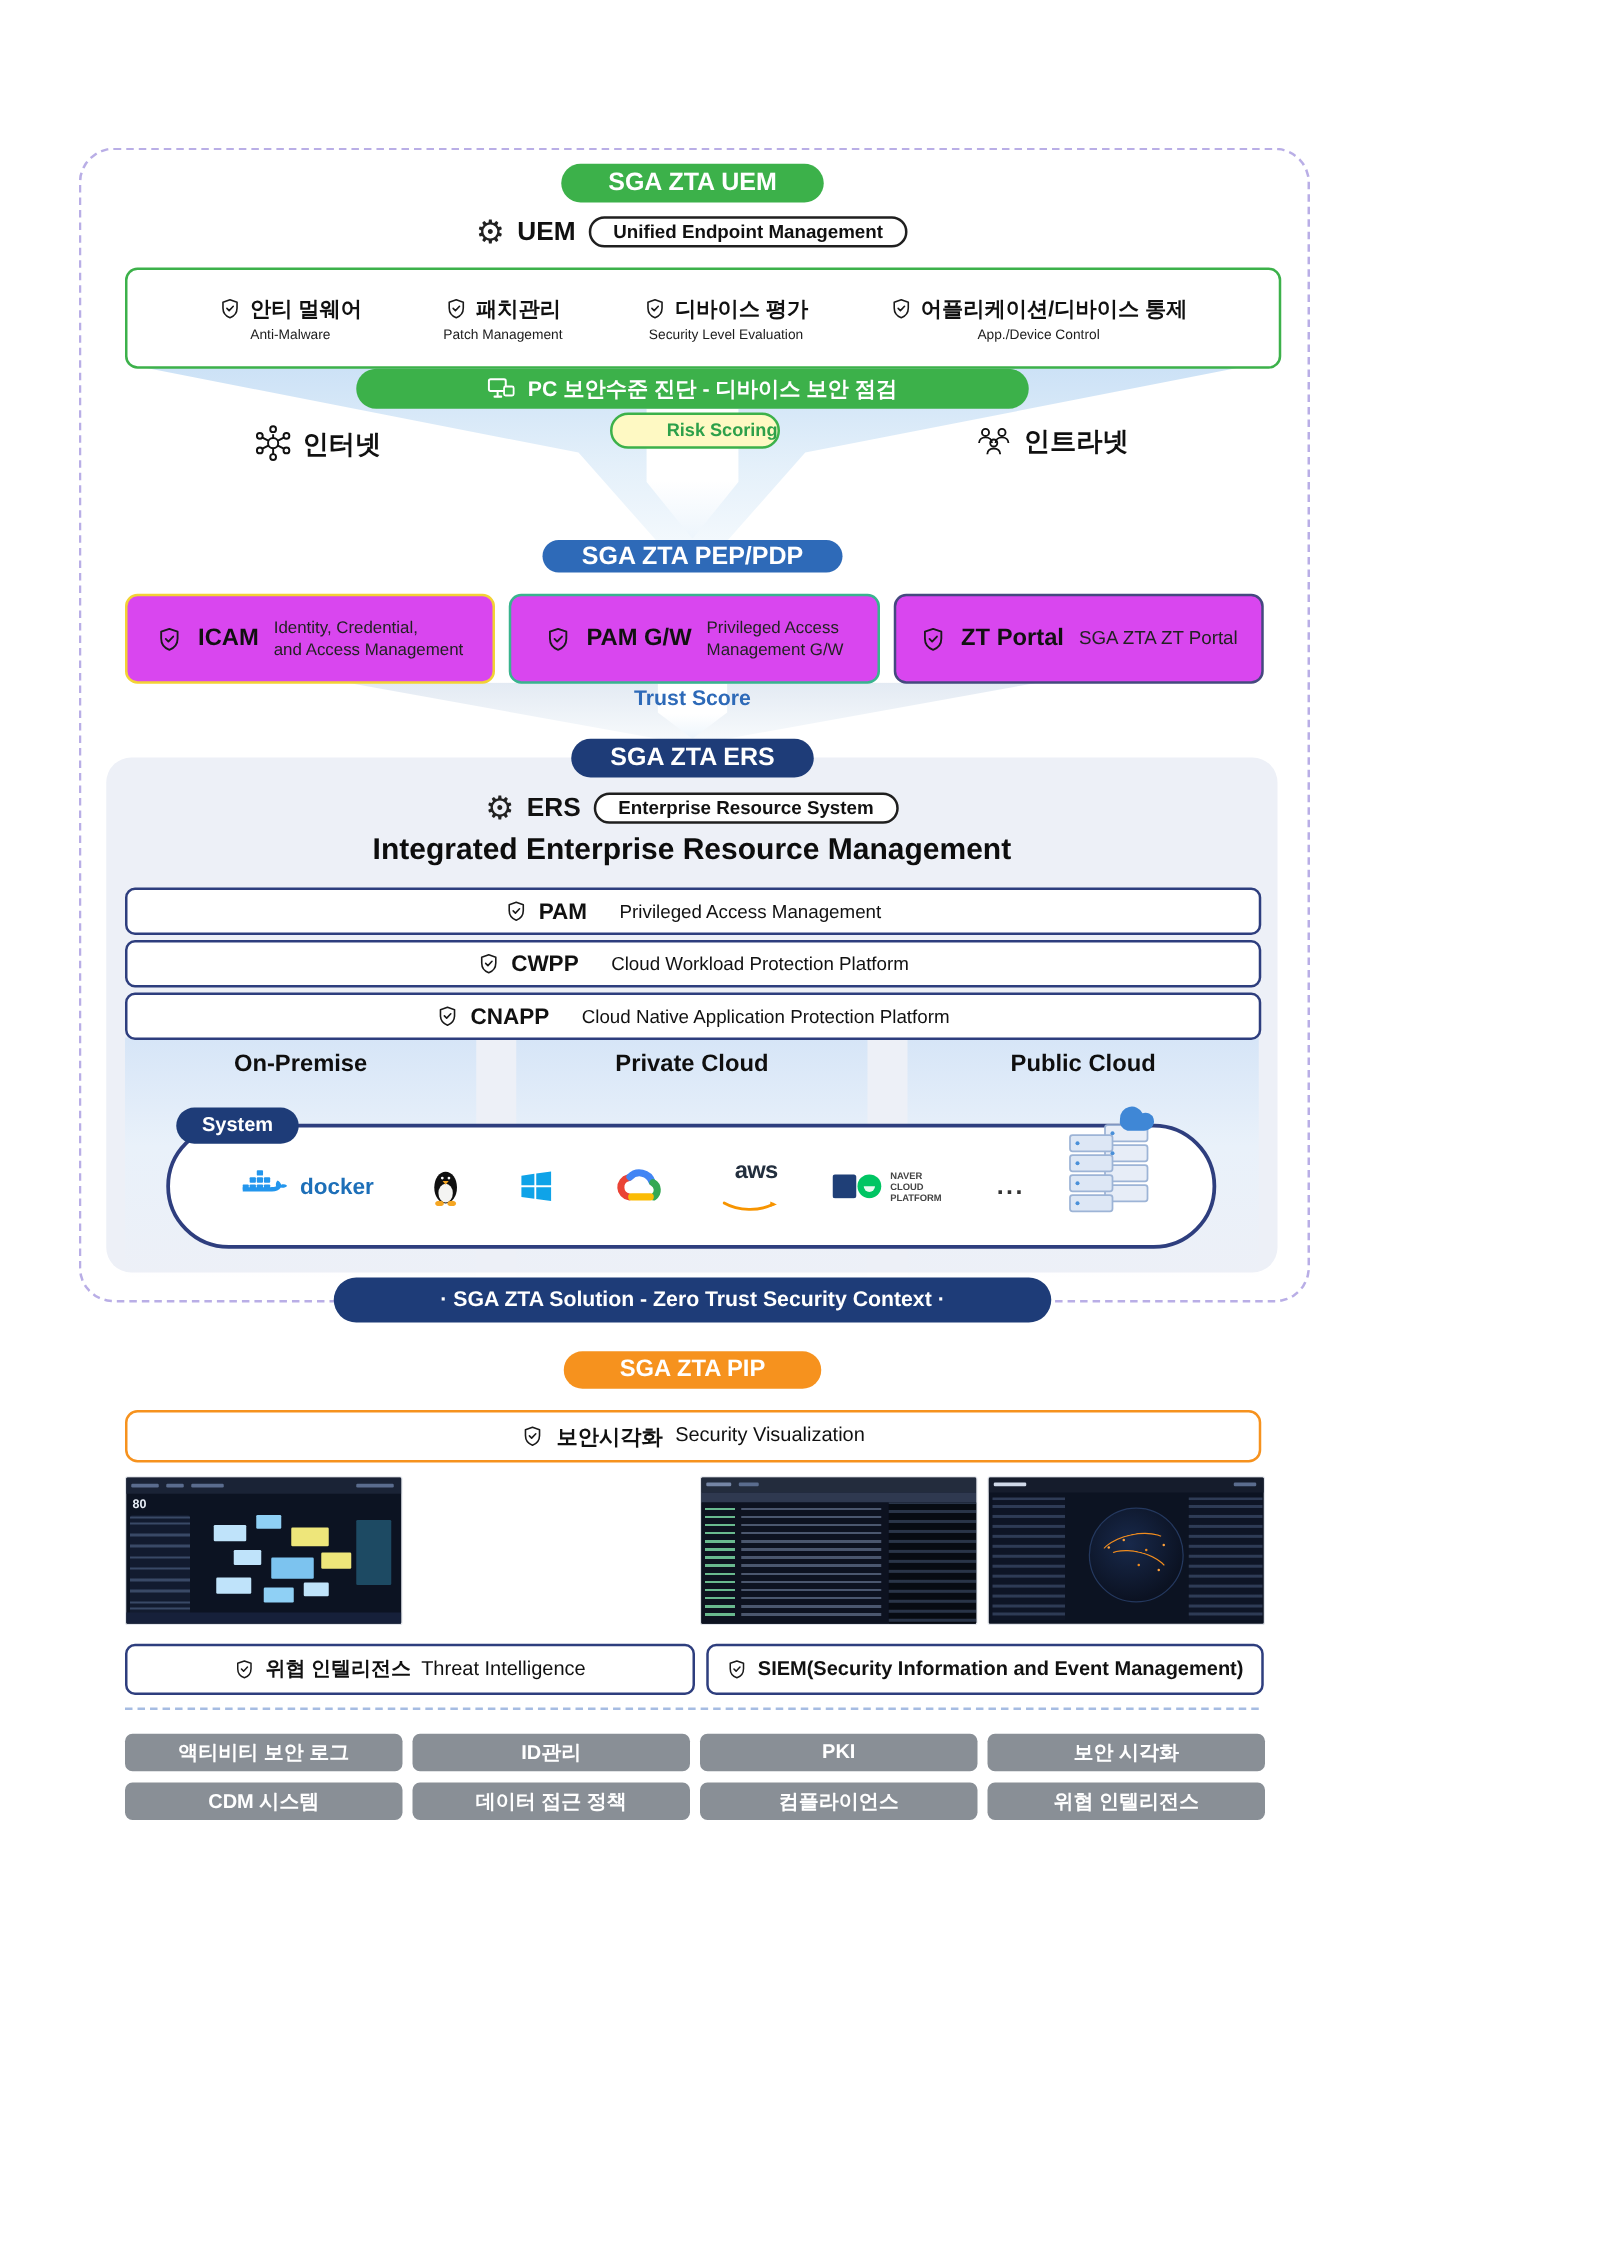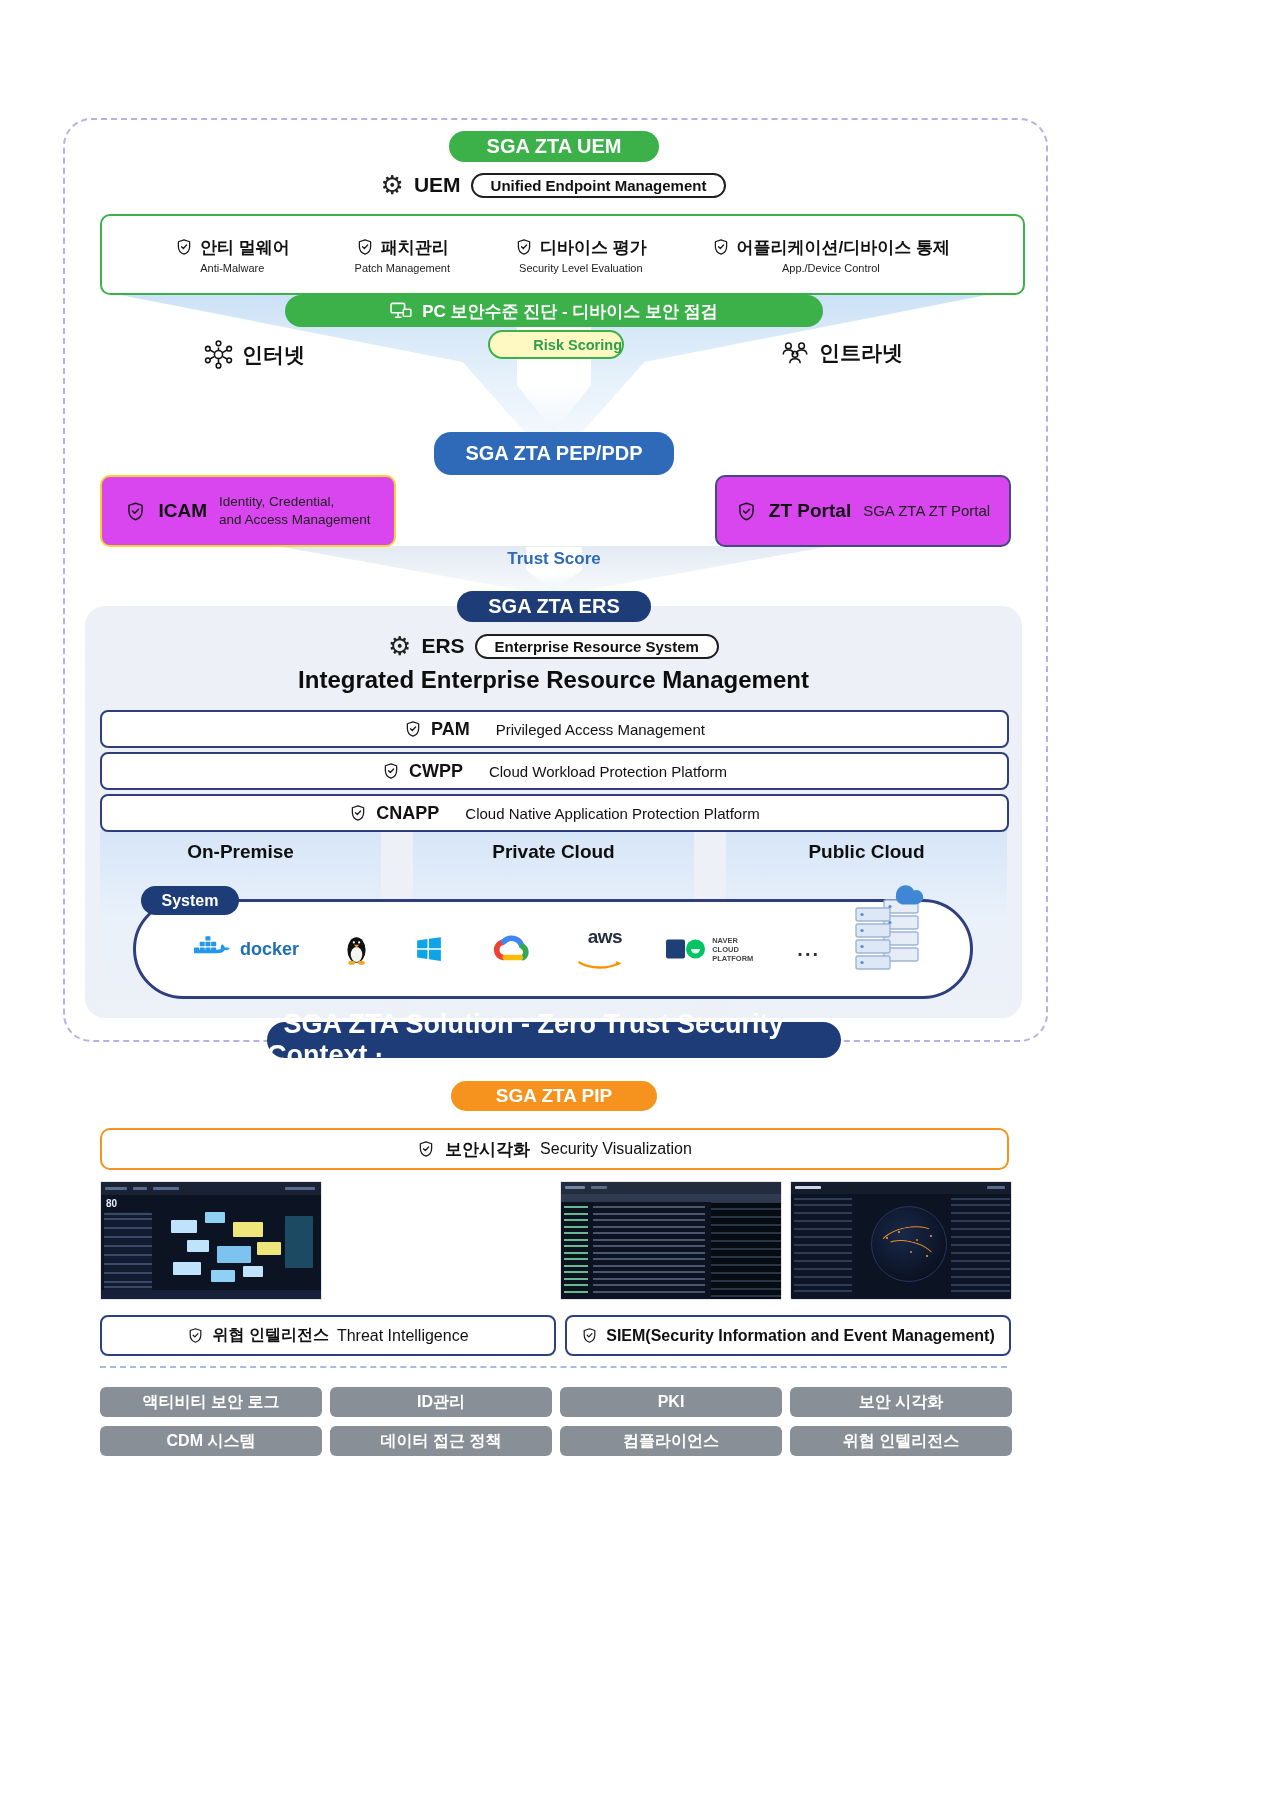--- a/index.html
+++ b/index.html
@@ -59,21 +59,21 @@
     border-radius:60px;display:flex;align-items:center;justify-content:space-between;padding:0 150px 0 58px;box-sizing:border-box;}
   .system-pill{left:141px;top:886px;width:98px;height:29px;font-size:16px;background:var(--navy);}
   .logo{display:flex;align-items:center;gap:6px;}
   .docker-text{color:#1d6fb8;font-weight:700;font-size:18px;}
   .aws-wrap{display:flex;flex-direction:column;align-items:flex-end;line-height:1;gap:14px;}
   .aws-text{font-weight:800;font-size:19px;color:#232f3e;letter-spacing:-0.5px;}
   .naver-text{display:flex;flex-direction:column;font-size:7.5px;font-weight:800;color:#444;line-height:1.2;}
   .dots{font-size:20px;font-weight:700;color:#333;letter-spacing:2px;}
   .servers{position:absolute;right:44px;top:-32px;width:80px;height:104px;}
 
-  .solution-pill{left:267px;top:1022px;width:574px;height:36px;background:var(--navy);border-radius:20px;font-size:27px;}
+  .solution-pill{left:267px;top:1022px;width:574px;height:36px;background:var(--navy);border-radius:20px;font-size:17px;}
   .pip-pill{left:451px;top:1081px;width:206px;height:30px;background:var(--orange);border-radius:16px;font-size:19px;}
   .viz-box{left:100px;top:1128px;width:905px;height:38px;background:#fff;border:2px solid var(--orange);border-radius:10px;
     display:flex;align-items:center;justify-content:center;gap:10px;}
   .viz-kr{font-size:17px;font-weight:700;}
   .viz-en{font-size:16px;color:#111;}
 
   .screenshot{top:1181px;width:222px;height:119px;border-radius:2px;overflow:hidden;background:#0c1322;
     border:1px solid #e3e6ec;box-sizing:border-box;}
   .s-top{position:absolute;left:0;top:0;width:100%;height:13px;background:#1a2336;}
   .dash{position:absolute;height:3px;background:#5a6c8e;border-radius:1px;}
@@ -218,33 +218,44 @@
           <path d="M4.5 15.5c0-3 2.4-4.8 5.5-4.8s5.5 1.8 5.5 4.8"></path>
           <circle cx="24" cy="6.5" r="3"></circle>
           <path d="M18.5 15.5c0-3 2.4-4.8 5.5-4.8s5.5 1.8 5.5 4.8"></path>
           <circle cx="17" cy="15.5" r="3"></circle>
           <path d="M11.5 25c0-3 2.4-4.8 5.5-4.8s5.5 1.8 5.5 4.8"></path>
         </g>
       </svg>
     <span>인트라넷</span>
   </div>
 
-  <div class="abs pill" style="left:434px;top:432px;width:240px;height:43px;font-size:20px;background:var(--blue);border-radius:17px;">
+  <div class="abs pill" style="left:434px;top:432px;width:240px;height:26px;font-size:20px;background:var(--blue);border-radius:17px;">
       <span>SGA ZTA PEP/PDP</span>
     </div>
 
   <div class="abs pep-box" style="left:100px;width:292px;border:2px solid #f3d235;">
     <svg class="shield" width="21" height="21" viewBox="0 0 24 24">
         <path d="M12 2.5 19.5 5v6.2c0 5-3 8.7-7.5 10.3C7.5 19.9 4.5 16.2 4.5 11.2V5Z" fill="none" stroke="#1a1a1a" stroke-width="1.7" stroke-linejoin="round"></path>
         <path d="m8.7 11.6 2.4 2.4 4.4-4.6" fill="none" stroke="#1a1a1a" stroke-width="1.7" stroke-linecap="round" stroke-linejoin="round"></path>
       </svg>
     <span class="pep-name">ICAM</span>
     <span class="pep-desc">
       <span style="display:block">Identity, Credential,</span>
       <span style="display:block">and Access Management</span>
+    </span>
+  </div>
+  <div class="abs pep-box" style="left:407px;width:293px;border:2px solid #39b48e;">
+    <svg class="shield" width="21" height="21" viewBox="0 0 24 24">
+        <path d="M12 2.5 19.5 5v6.2c0 5-3 8.7-7.5 10.3C7.5 19.9 4.5 16.2 4.5 11.2V5Z" fill="none" stroke="#1a1a1a" stroke-width="1.7" stroke-linejoin="round"></path>
+        <path d="m8.7 11.6 2.4 2.4 4.4-4.6" fill="none" stroke="#1a1a1a" stroke-width="1.7" stroke-linecap="round" stroke-linejoin="round"></path>
+      </svg>
+    <span class="pep-name">PAM G/W</span>
+    <span class="pep-desc">
+      <span style="display:block">Privileged Access</span>
+      <span style="display:block">Management G/W</span>
     </span>
   </div>
   <div class="abs pep-box" style="left:715px;width:292px;border:2px solid #45497f;">
     <svg class="shield" width="21" height="21" viewBox="0 0 24 24">
         <path d="M12 2.5 19.5 5v6.2c0 5-3 8.7-7.5 10.3C7.5 19.9 4.5 16.2 4.5 11.2V5Z" fill="none" stroke="#1a1a1a" stroke-width="1.7" stroke-linejoin="round"></path>
         <path d="m8.7 11.6 2.4 2.4 4.4-4.6" fill="none" stroke="#1a1a1a" stroke-width="1.7" stroke-linecap="round" stroke-linejoin="round"></path>
       </svg>
     <span class="pep-name">ZT Portal</span>
     <span class="pep-desc" style="font-size:15px;">SGA ZTA ZT Portal</span>
   </div>

